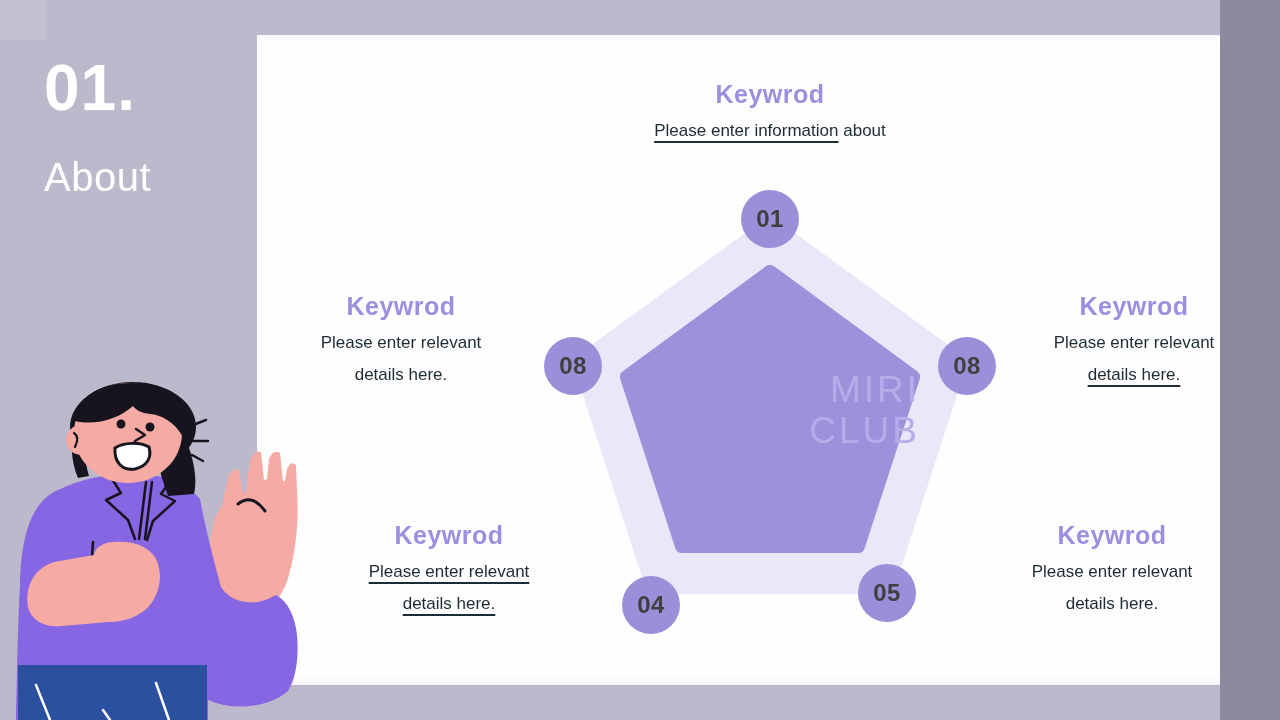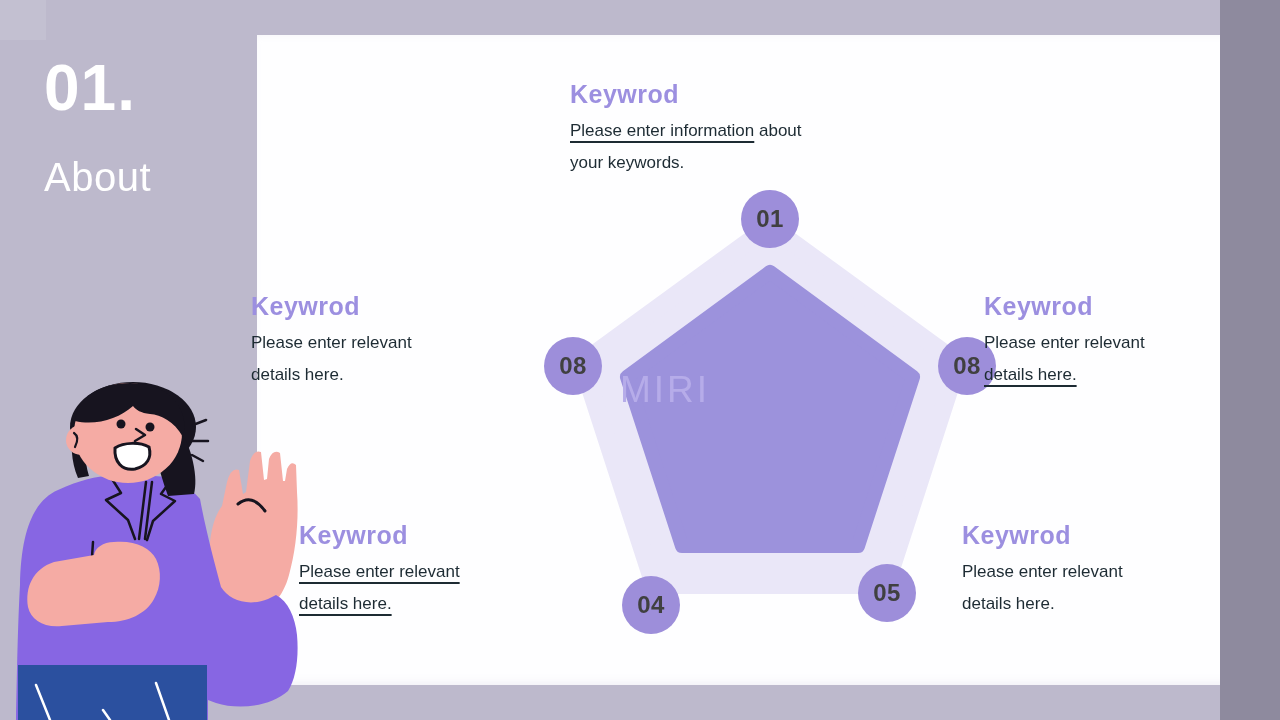--- a/index.html
+++ b/index.html
@@ -10,30 +10,30 @@
   .corner-glow{position:absolute;left:0;top:0;width:46px;height:40px;background:rgba(255,255,255,0.10);}
   .section-num{position:absolute;left:44px;top:56px;font-size:64px;font-weight:600;color:#ffffff;letter-spacing:1px;line-height:1;}
   .section-title{position:absolute;left:44px;top:157px;font-size:40px;font-weight:500;color:#ffffff;letter-spacing:0.5px;line-height:1;}
   .card{
     position:absolute;left:257px;top:35px;width:1023px;height:650px;
     background:#fefeff;box-shadow:inset -5px -2px 10px rgba(170,165,195,0.18);
   }
   .pentagon-svg{position:absolute;left:0;top:0;width:1280px;height:720px;z-index:1;pointer-events:none;}
   .miri{
     position:absolute;left:620px;top:369px;width:300px;z-index:2;
-    text-align:left;font-size:37px;line-height:41px;letter-spacing:3px;
+    text-align:right;font-size:37px;line-height:41px;letter-spacing:3px;
     color:#b6ace9;font-weight:400;
   }
   .badge{
     position:absolute;width:58px;height:58px;border-radius:50%;
     background:#9d8eda;color:#404040;z-index:3;
     display:flex;align-items:center;justify-content:center;
     font-size:24px;font-weight:700;letter-spacing:0.5px;
   }
-  .kw{position:absolute;z-index:3;}
+  .kw{position:absolute;text-align:center;z-index:3;}
   .kw-title{font-size:25px;font-weight:700;color:#9c8fe0;letter-spacing:0.5px;line-height:28px;margin-bottom:7px;}
   .kw-line{font-size:17px;font-weight:500;color:#1d2b33;line-height:32px;}
   .u{text-decoration:underline;text-decoration-thickness:2px;text-underline-offset:5px;}
   .person-svg{position:absolute;left:0;top:370px;width:300px;height:350px;z-index:4;}
 </style>
 </head>
 <body>
 
 <div class="slide">
 
@@ -44,32 +44,32 @@
 
   <div class="card"></div>
 
   <svg class="pentagon-svg" viewBox="0 0 1280 720" xmlns="http://www.w3.org/2000/svg">
     <polygon points="770,226 958,363 886,585 654,585 582,363" fill="#eae7f8" stroke="#eae7f8" stroke-width="18" stroke-linejoin="round"></polygon>
     <polygon points="770,272 913,377 858,546 682,546 627,377" fill="#9c92dc" stroke="#9c92dc" stroke-width="14" stroke-linejoin="round"></polygon>
   </svg>
 
   <div class="miri">
     <div>MIRI</div>
+    <div>CLUB</div>
   </div>
 
   <div class="badge" style="left:741px;top:190px;">01</div>
   <div class="badge" style="left:544px;top:337px;">08</div>
   <div class="badge" style="left:938px;top:337px;">08</div>
   <div class="badge" style="left:622px;top:576px;">04</div>
   <div class="badge" style="left:858px;top:564px;">05</div>
 
   <div class="kw" style="left:570px;top:80px;width:400px;">
     <div class="kw-title">Keywrod</div>
     <div class="kw-line"><span class="u">Please enter information</span><span> about</span></div>
-    <div class="kw-line">your keywords.</div>
   </div>
 
   <div class="kw" style="left:251px;top:292px;width:300px;">
     <div class="kw-title">Keywrod</div>
     <div class="kw-line">Please enter relevant</div>
     <div class="kw-line">details here.</div>
   </div>
 
   <div class="kw" style="left:984px;top:292px;width:300px;">
     <div class="kw-title">Keywrod</div>

